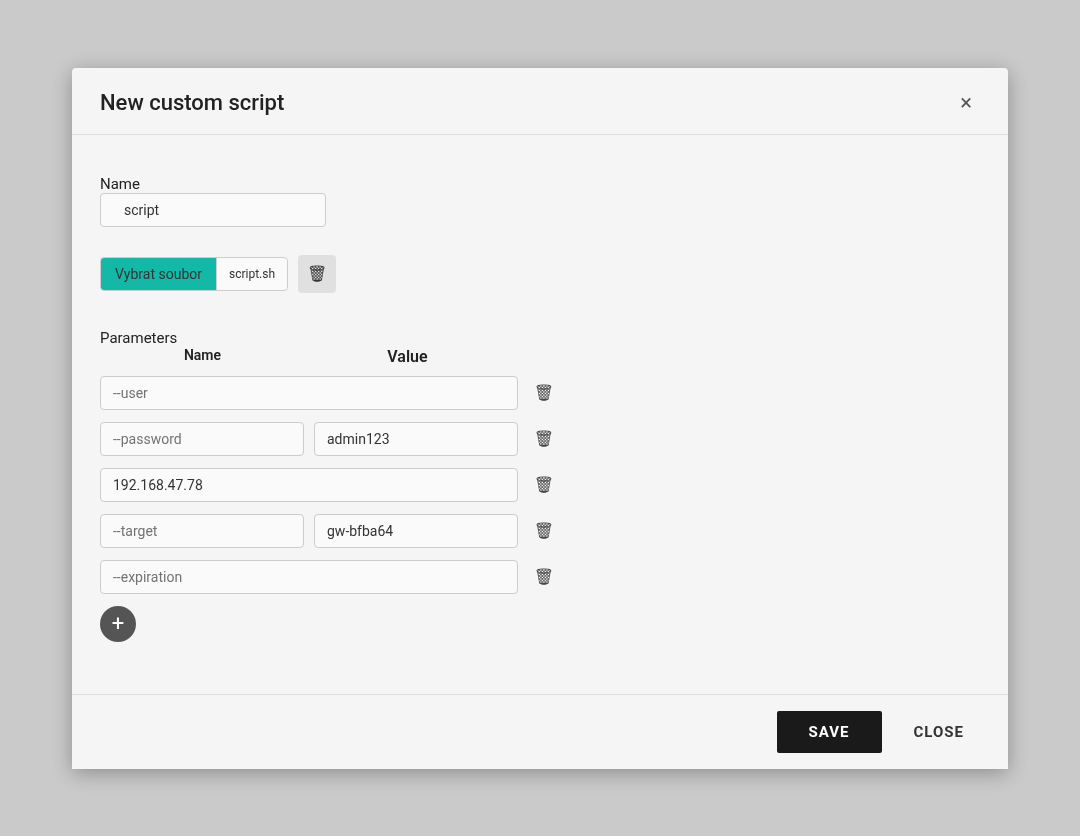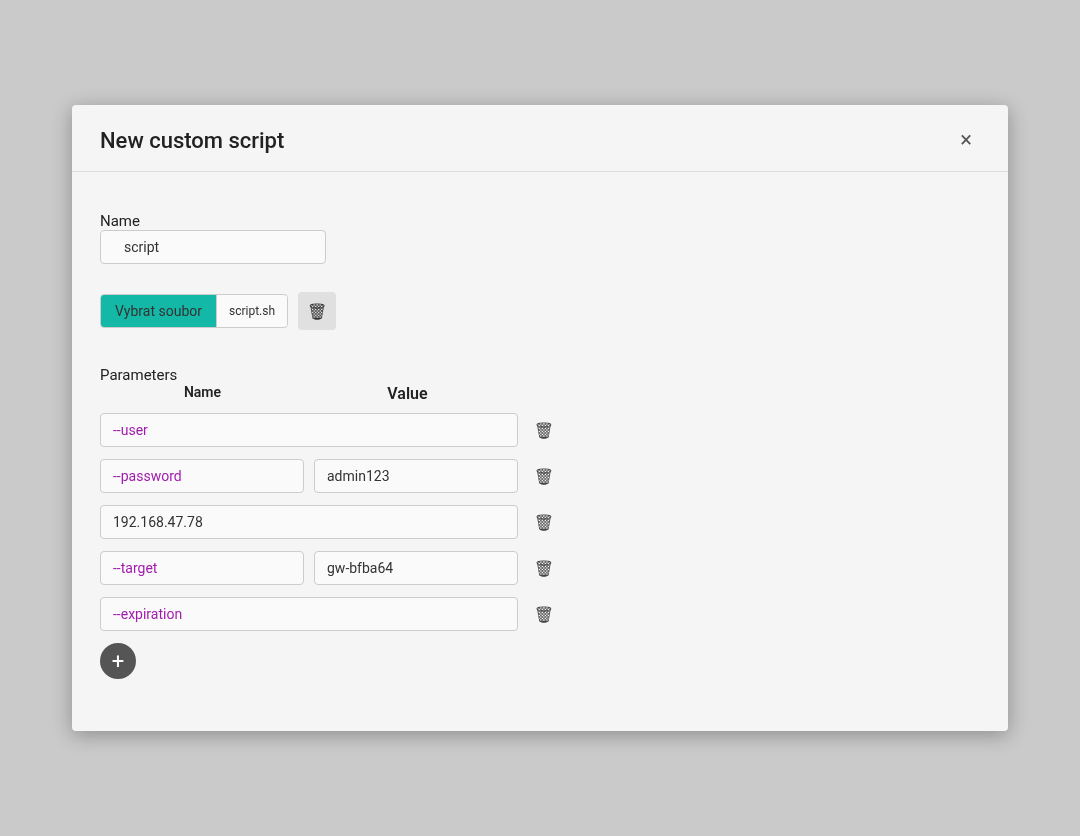--- a/index.html
+++ b/index.html
@@ -183,21 +183,21 @@
       margin-bottom: 12px;
     }
 
     .param-name-input {
       flex: 1;
       padding: 8px 12px;
       border: 1px solid #ccc;
       border-radius: 4px;
       background: #fafafa;
       font-size: 14px;
-      color: #a21caf;
+      color: #737373;
       outline: none;
     }
 
     .param-value-input {
       flex: 1;
       padding: 8px 12px;
       border: 1px solid #ccc;
       border-radius: 4px;
       background: #fafafa;
       font-size: 14px;
@@ -355,14 +355,18 @@
               <button class="add-param-btn">
                 <span>+</span>
               </button>
             </div>
           </div>
         </div>
       </div>
 
     </div>
 
+    <div class="dialog-footer">
+      <button class="save-button">SAVE</button>
+      <button class="close-button">CLOSE</button>
+    </div>
   </div>
 </div>
 
 </body></html>

